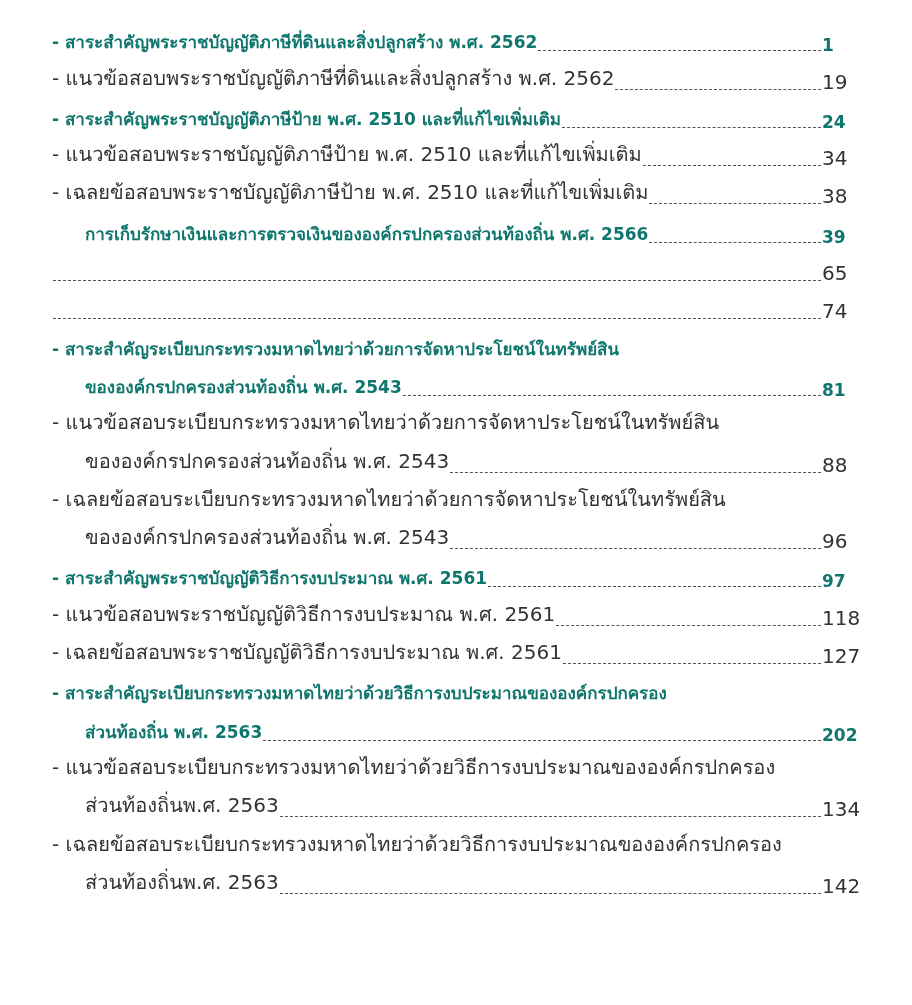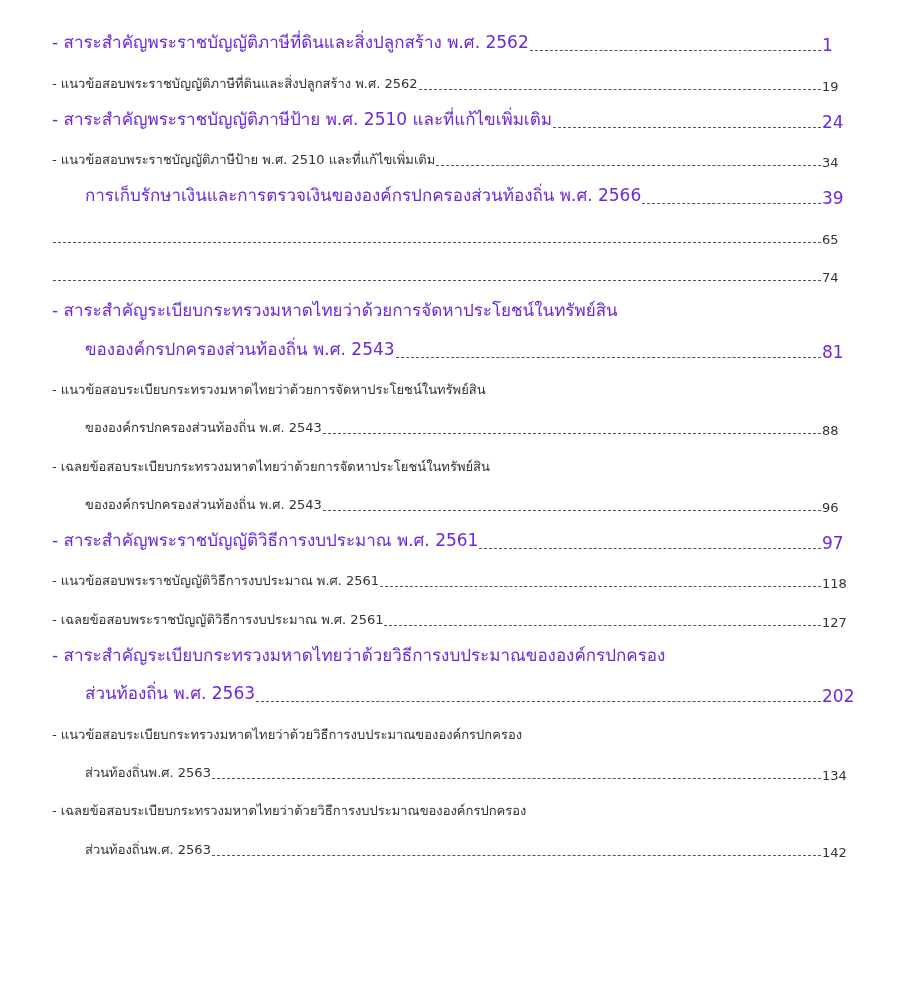--- a/index.html
+++ b/index.html
@@ -23,28 +23,28 @@
     .line {
       height: 38.3px;
       display: flex;
       align-items: flex-end;
       padding-bottom: 3px;
       box-sizing: border-box;
       font-size: 17px;
       white-space: nowrap;
     }
     .line.bold {
-      font-weight: normal;
-      color: #6d28d9;
+      font-weight: bold;
+      color: #0f766e;
       font-size: 17px;
     }
     .line.regular {
       color: #333333;
       font-weight: normal;
-      font-size: 13px;
+      font-size: 20px;
     }
     .line.indent .text {
       padding-left: 33px;
     }
     .text {
       flex: 0 0 auto;
     }
     .leader {
       flex: 1 1 auto;
       border-bottom: 1px dashed #555555;
@@ -83,20 +83,25 @@
     <span class="leader"></span>
     <span class="page">24</span>
   </div>
 
   <div class="line regular">
     <span class="text">- แนวข้อสอบพระราชบัญญัติภาษีป้าย  พ.ศ. 2510 และที่แก้ไขเพิ่มเติม</span>
     <span class="leader"></span>
     <span class="page">34</span>
   </div>
 
+  <div class="line regular">
+    <span class="text">- เฉลยข้อสอบพระราชบัญญัติภาษีป้าย  พ.ศ. 2510 และที่แก้ไขเพิ่มเติม</span>
+    <span class="leader"></span>
+    <span class="page">38</span>
+  </div>
 
   <div class="line bold indent">
     <span class="text">การเก็บรักษาเงินและการตรวจเงินขององค์กรปกครองส่วนท้องถิ่น พ.ศ. 2566</span>
     <span class="leader"></span>
     <span class="page">39</span>
   </div>
 
   <div class="line regular">
     <span class="leader"></span>
     <span class="page">65</span>

